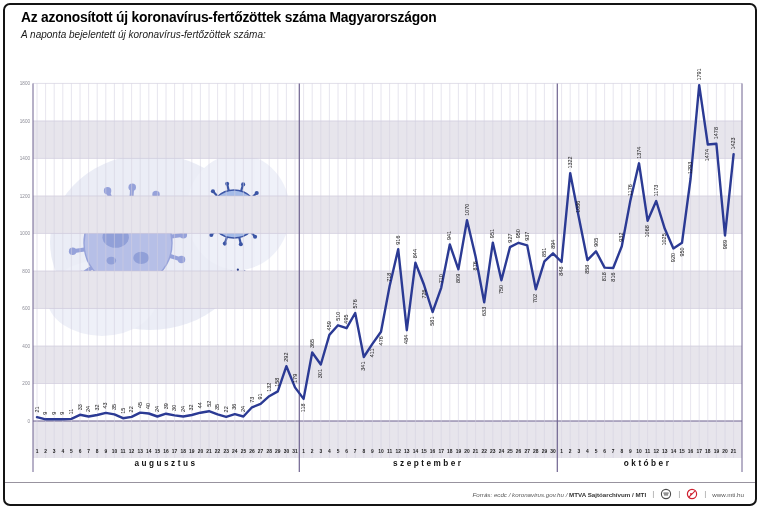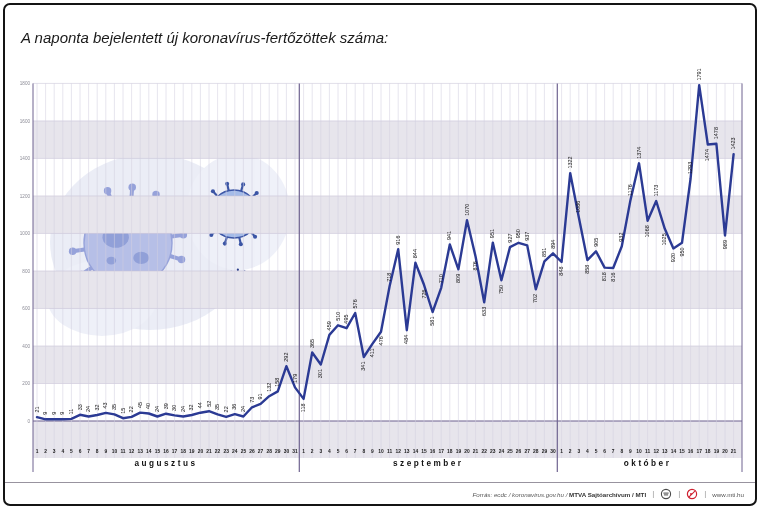--- a/index.html
+++ b/index.html
@@ -1,40 +1,40 @@
 <!DOCTYPE html>
 <html><head>
 <meta charset="utf-8">
 <style>
   html,body{margin:0;padding:0;background:#fff;}
   body{width:760px;height:509px;position:relative;overflow:hidden;
        font-family:"Liberation Sans",sans-serif;}
   .frame{position:absolute;inset:3px;border:2px solid #141414;border-radius:7px;pointer-events:none;}
   .header{position:absolute;left:21px;top:9px;z-index:5;}
   .title{font-size:13.8px;font-weight:bold;color:#000;line-height:17px;letter-spacing:-0.2px;}
-  .subtitle{font-size:15px;font-style:italic;color:#1a1a1a;margin-top:3px;}
+  .subtitle{font-size:10px;font-style:italic;color:#1a1a1a;margin-top:3px;}
   #decor-svg,#chart-svg{position:absolute;left:0;top:0;}
   #chart-svg text{font-family:"Liberation Sans",sans-serif;}
   .footer-line{position:absolute;left:5px;right:5px;top:482px;border-top:1px solid #98939f;}
   .footer{position:absolute;right:16px;bottom:9px;display:flex;align-items:center;gap:6px;
           font-size:6.2px;color:#555;}
   .footer .src i{font-style:italic;}
   .footer .src b{color:#333;font-weight:bold;}
   .sep{color:#999;font-size:8px;line-height:8px;}
   .logo{width:12px;height:12px;display:block;}
   .site{color:#555;}
 </style>
 </head>
 <body>
 
 <div class="frame"></div>
 
 <div class="header">
   <div class="title">
-    <br>
+    <span>Az azonosított új koronavírus-fertőzöttek száma Magyarországon</span><br>
   </div>
   <div class="subtitle">A naponta bejelentett új koronavírus-fertőzöttek száma:</div>
 </div>
 
 <svg id="decor-svg" width="760" height="509" viewBox="0 0 760 509">
   <g opacity="0.9">
     <ellipse cx="150" cy="242" rx="100" ry="88" fill="#e9ecf6"></ellipse>
     <ellipse cx="238" cy="212" rx="52" ry="58" fill="#edeff8"></ellipse>
     <ellipse cx="102" cy="298" rx="55" ry="38" fill="#edeff8"></ellipse>
   </g>

